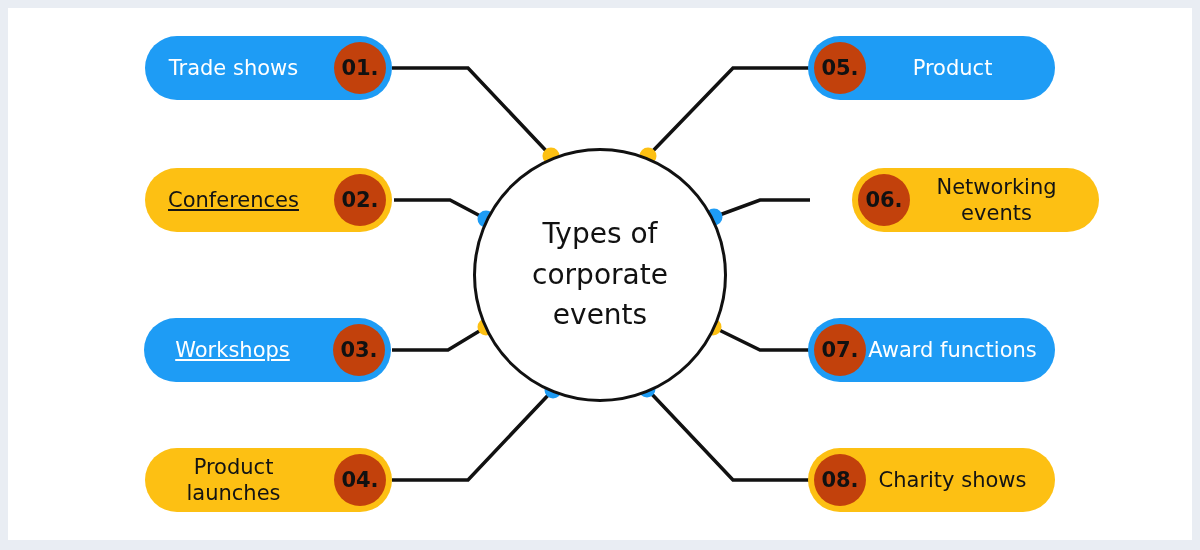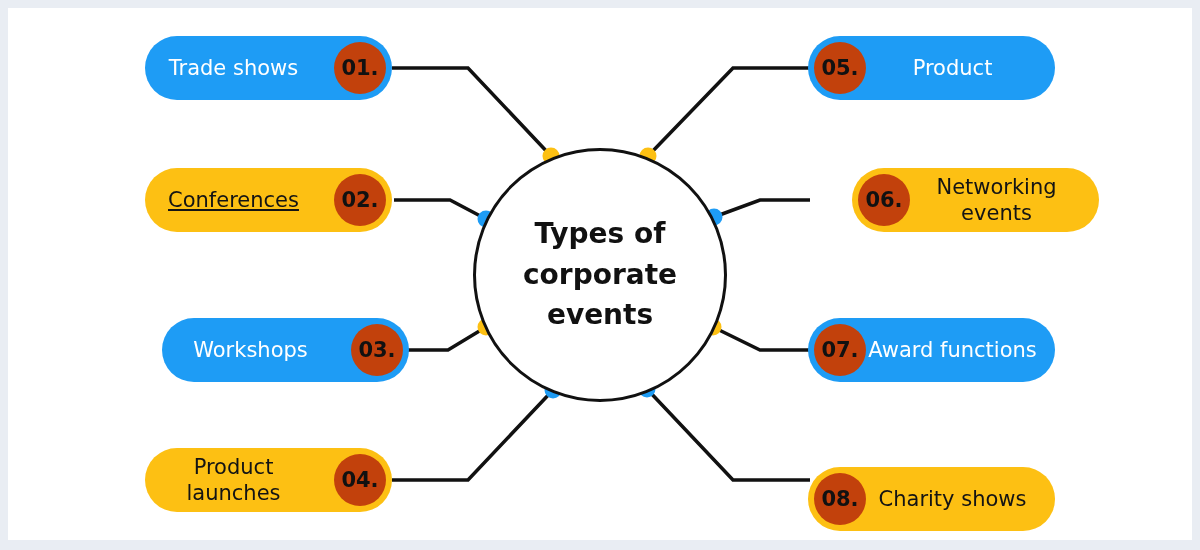--- a/index.html
+++ b/index.html
@@ -29,34 +29,34 @@
 
   .pill .label {
     flex:1; text-align:center; font-size:21px; font-weight:500; line-height:1.25;
   }
   .pill.side-left  .label { padding-right:86px; padding-left:16px; }
   .pill.side-right .label { padding-left:58px;  padding-right:16px; }
 
   
   .p1 { left:145px; top:36px; }
   .p2 { left:145px; top:168px;text-decoration:underline; }
-  .p3 { left:162px; top:318px; }
+  .p3 { left:144px; top:318px;text-decoration:underline; }
   .p4 { left:145px; top:448px;align-items:center; }
   .p5 { left:808px; top:36px; }
   .p6 { left:852px; top:168px; }
   .p7 { left:808px; top:318px; }
-  .p8 { left:808px; top:448px;margin-top:19px; }
+  .p8 { left:808px; top:448px; }
 
   .center-circle {
     position:absolute; left:473px; top:148px; width:254px; height:254px;
     border:3px solid #111111; border-radius:50%; background:#ffffff;
     box-sizing:border-box; display:flex; align-items:center; justify-content:center;
   }
   .center-circle .center-text {
-    width:160px; text-align:center; font-size:28px; font-weight:bold;
+    width:160px; text-align:center; font-size:28px; font-weight:normal;
     color:#111111; line-height:1.45;
   }
 </style>
 </head>
 <body>
 
 <div class="canvas">
   <div class="inner"></div>
 
   <svg class="connectors" viewBox="0 0 1200 550" xmlns="http://www.w3.org/2000/svg">

